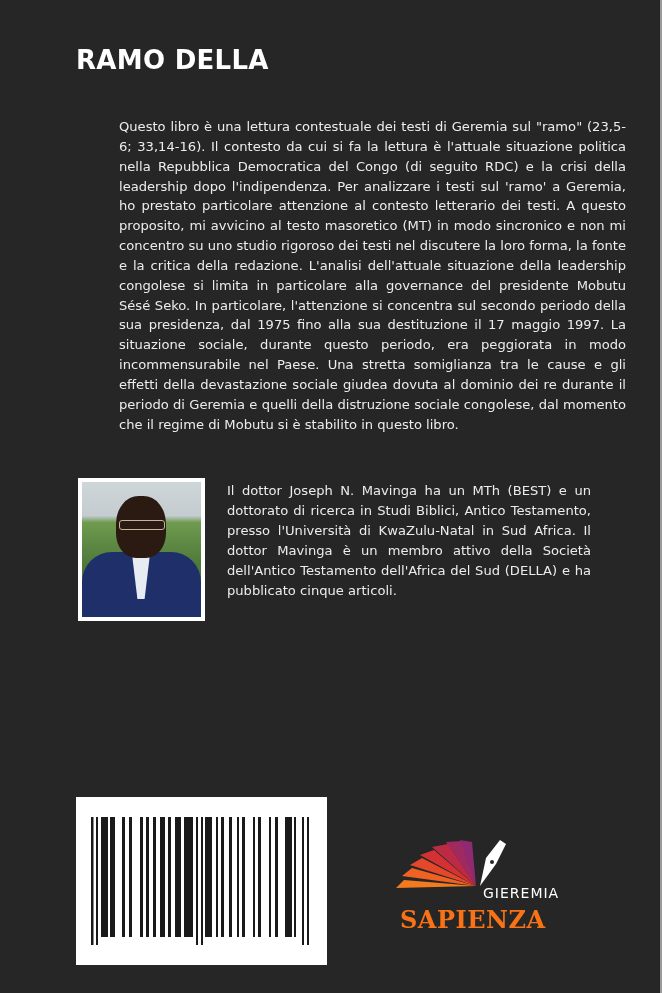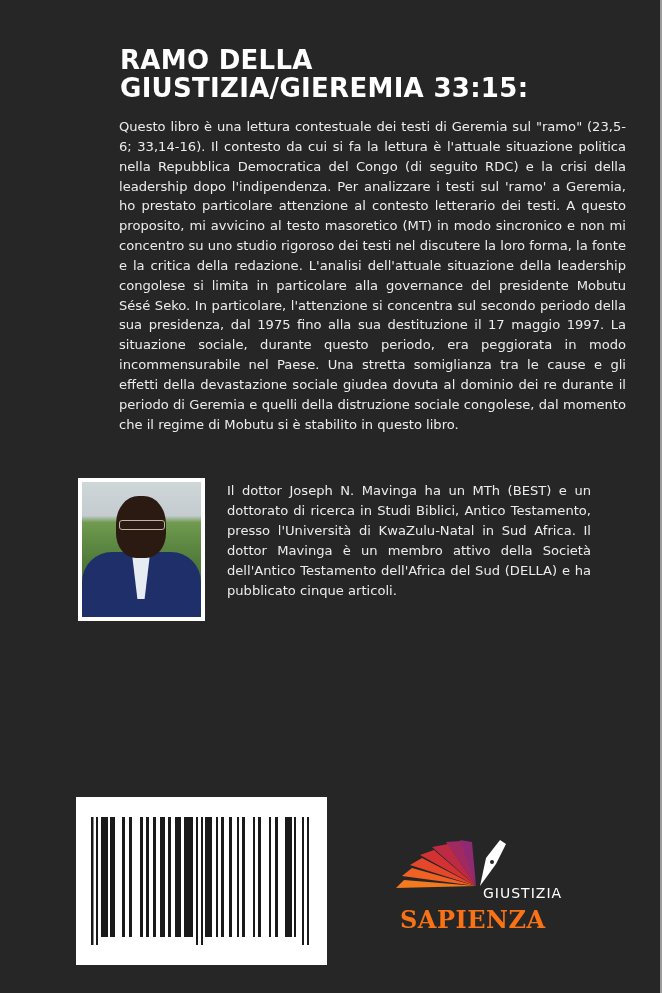--- a/index.html
+++ b/index.html
@@ -1,19 +1,19 @@
 <!DOCTYPE html>
 <html><head>
 <meta charset="utf-8">
 <style>
   html, body { margin:0; padding:0; }
   body { width:662px; height:993px; background:#262626; position:relative; overflow:hidden; font-family:"DejaVu Sans", sans-serif; color:#f2f2f2; }
   .edge { position:absolute; right:0; top:0; width:2px; height:993px; background:#9a9a9a; }
   .title { position:absolute; left:76px; top:46px; width:520px; font-family:"DejaVu Sans", sans-serif; font-weight:bold; font-size:26px; line-height:28px; color:#ffffff; letter-spacing:0.3px; }
-  .title div { white-space:nowrap;margin-left:44px; }
+  .title div { white-space:nowrap; }
   .summary { position:absolute; left:76px; top:117px; width:507px; font-size:13.1px; line-height:19.85px; text-align:justify; color:#ececec;margin-left:43px; }
   .author-photo { position:absolute; left:78px; top:478px; width:127px; height:143px; background:#fff; box-sizing:border-box; padding:4px; }
   .photo-inner { width:100%; height:100%; position:relative; overflow:hidden; background:linear-gradient(180deg,#cfd6d8 0%,#c4ccd0 25%,#6f9a4f 30%,#4f7a3a 60%,#3d6a2e 100%); }
   .photo-inner .face { position:absolute; left:34px; top:14px; width:50px; height:62px; border-radius:45% 45% 40% 40%; background:#2a1a12; }
   .photo-inner .glasses { position:absolute; left:37px; top:38px; width:44px; height:8px; border:1px solid #bfb7a0; border-radius:3px; }
   .photo-inner .suit { position:absolute; left:0; top:70px; width:119px; height:70px; background:#1f2f6a; border-radius:30px 30px 0 0; }
   .photo-inner .collar { position:absolute; left:50px; top:72px; width:18px; height:45px; background:#e6ecf2; clip-path:polygon(0 0,100% 0,70% 100%,30% 100%); }
   .author-bio { position:absolute; left:227px; top:481px; width:364px; font-size:13.1px; line-height:20px; text-align:justify; color:#ececec; }
   .barcode-box { position:absolute; left:76px; top:797px; width:251px; height:168px; background:#fff; }
   .barcode-bars { position:absolute; left:15px; top:20px; width:220px; height:128px; }
@@ -22,21 +22,20 @@
   .pub-edizioni { position:absolute; left:483px; top:885px; font-family:"DejaVu Sans", sans-serif; font-size:14px; letter-spacing:1px; color:#fff; }
   .pub-sapienza { position:absolute; left:400px; top:905px; font-family:"DejaVu Serif", serif; font-weight:bold; font-size:24px; color:#f97316; letter-spacing:0.5px; }
 </style>
 </head>
 <body>
 
 <div class="edge"></div>
 
 <div class="title">
   <div>RAMO DELLA</div>
-  <div>GIUSTIZIA/GIEREMIA 33:15:</div>
 </div>
 
 <div class="summary">Questo libro è una lettura contestuale dei testi di Geremia sul "ramo" (23,5-6; 33,14-16). Il contesto da cui si fa la lettura è l'attuale situazione politica nella Repubblica Democratica del Congo (di seguito RDC) e la crisi della leadership dopo l'indipendenza. Per analizzare i testi sul 'ramo' a Geremia, ho prestato particolare attenzione al contesto letterario dei testi. A questo proposito, mi avvicino al testo masoretico (MT) in modo sincronico e non mi concentro su uno studio rigoroso dei testi nel discutere la loro forma, la fonte e la critica della redazione. L'analisi dell'attuale situazione della leadership congolese si limita in particolare alla governance del presidente Mobutu Sésé Seko. In particolare, l'attenzione si concentra sul secondo periodo della sua presidenza, dal 1975 fino alla sua destituzione il 17 maggio 1997. La situazione sociale, durante questo periodo, era peggiorata in modo incommensurabile nel Paese. Una stretta somiglianza tra le cause e gli effetti della devastazione sociale giudea dovuta al dominio dei re durante il periodo di Geremia e quelli della distruzione sociale congolese, dal momento che il regime di Mobutu si è stabilito in questo libro.</div>
 
 <div class="author-photo">
   <div class="photo-inner">
     <div class="suit"></div>
     <div class="collar"></div>
     <div class="face"></div>
     <div class="glasses"></div>
@@ -92,14 +91,14 @@
   <path d="M80 48 L0 50 L8 42 Z" fill="#f47a20"></path>
   <path d="M80 48 L6 38 L16 30 Z" fill="#ef6224"></path>
   <path d="M80 48 L14 27 L26 20 Z" fill="#e4472a"></path>
   <path d="M80 48 L24 17 L38 12 Z" fill="#d43232"></path>
   <path d="M80 48 L36 9 L52 6 Z" fill="#bd2a44"></path>
   <path d="M80 48 L50 4 L66 3 Z" fill="#a02a60"></path>
   <path d="M80 48 L64 2 L76 4 Z" fill="#8f2a72"></path>
   <path d="M84 48 L90 20 L104 2 L110 6 L100 26 Z" fill="#fff"></path>
   <circle cx="96" cy="24" r="2" fill="#262626"></circle>
 </svg>
-<div class="pub-edizioni">GIUSTIZIA</div>
+<div class="pub-edizioni">GIEREMIA</div>
 <div class="pub-sapienza">SAPIENZA</div>
 
 </body></html>

